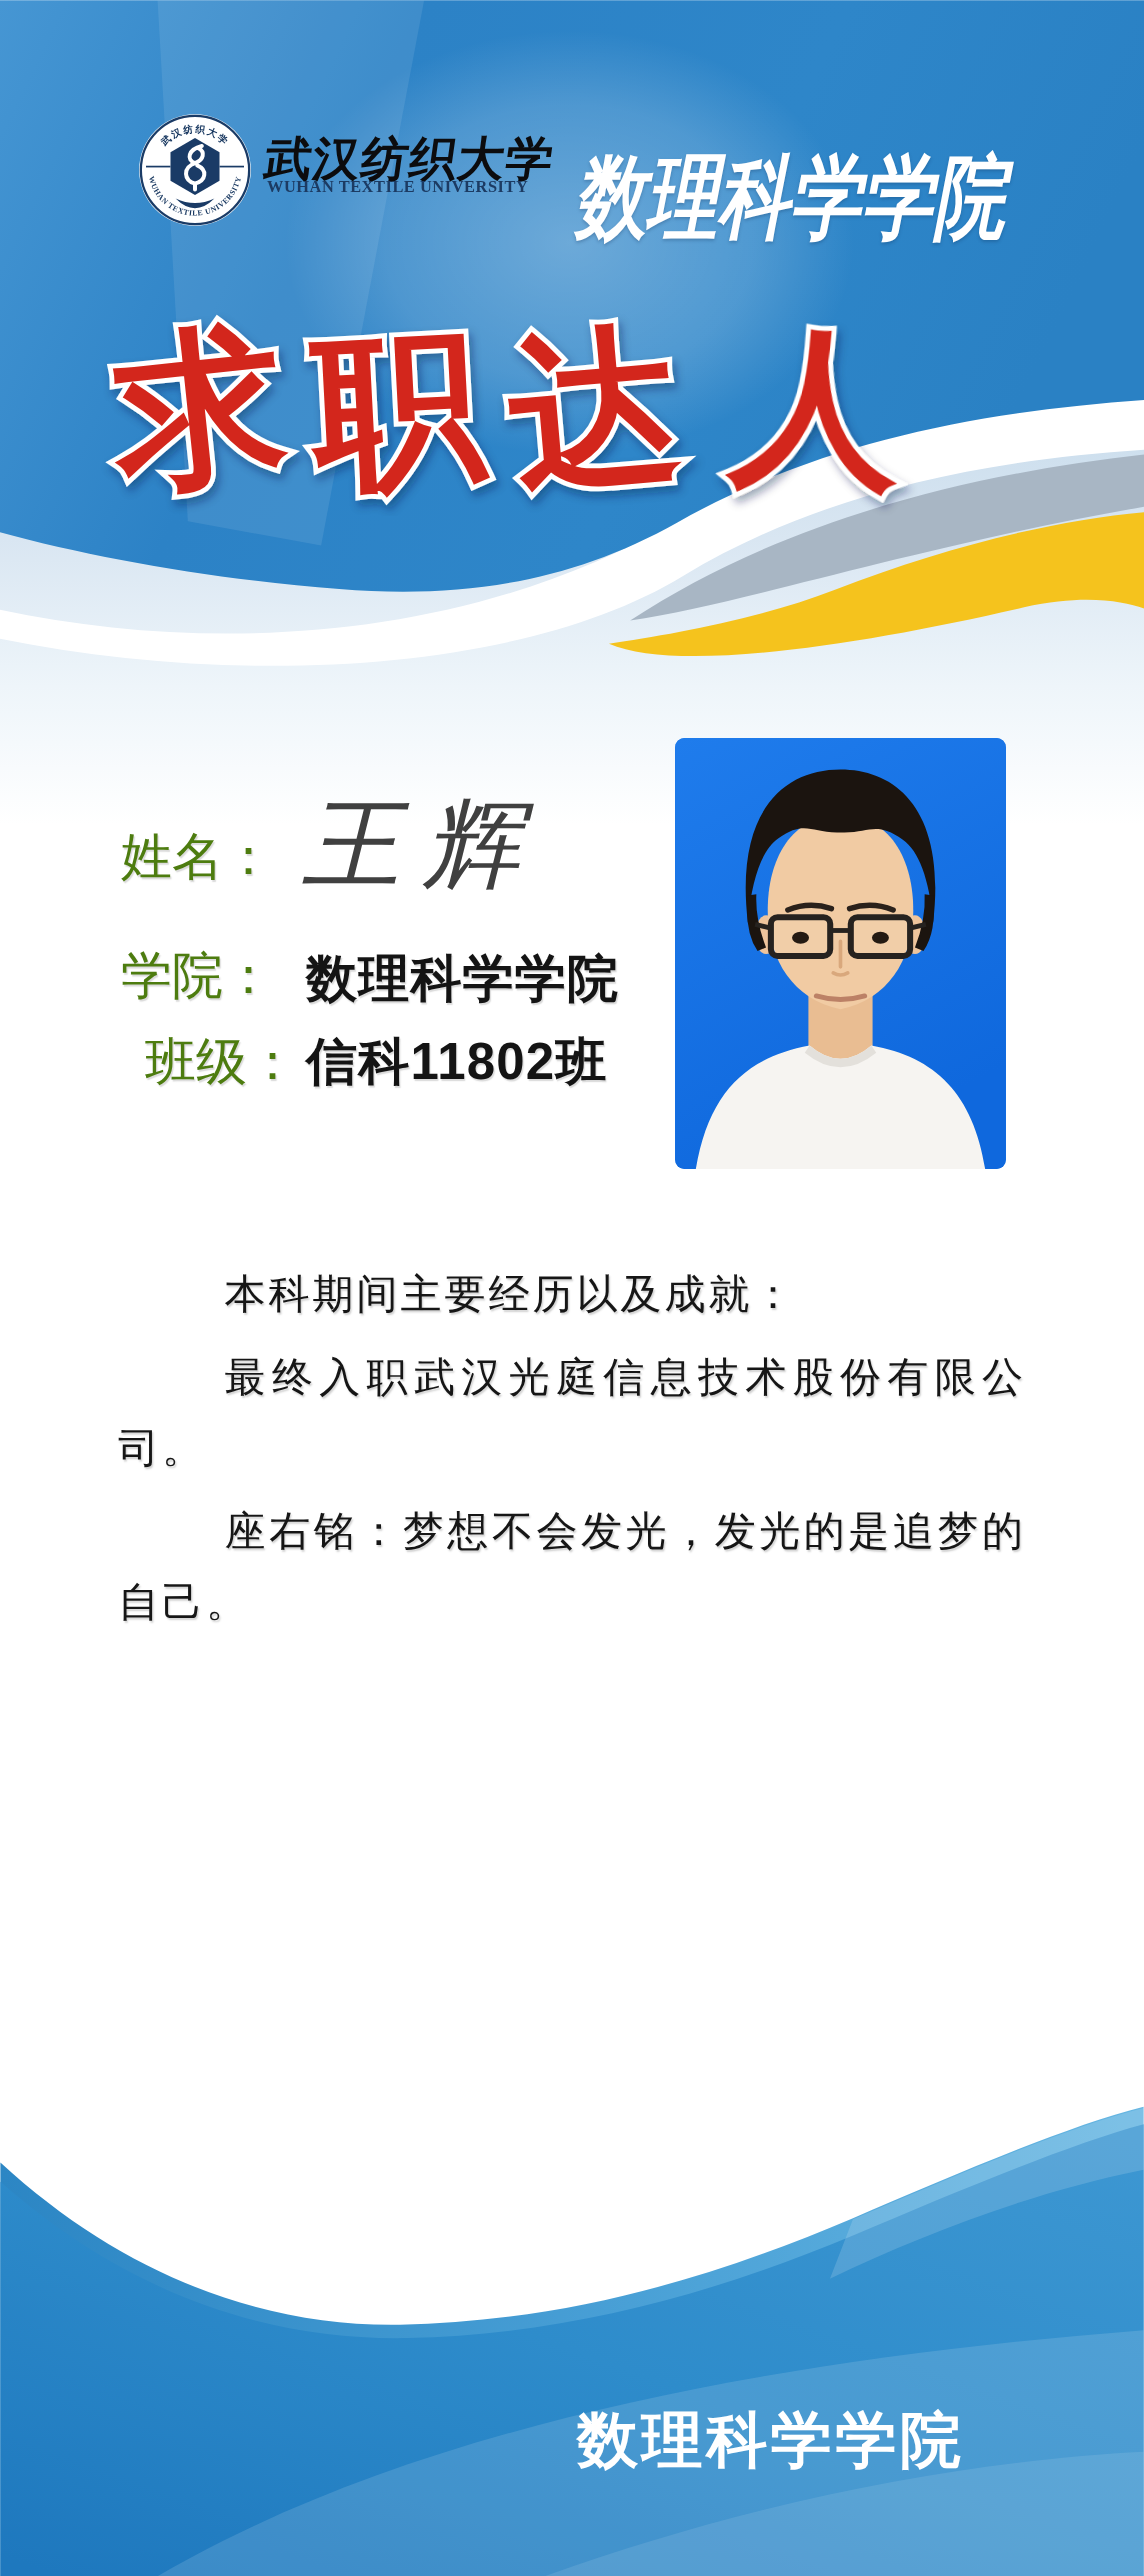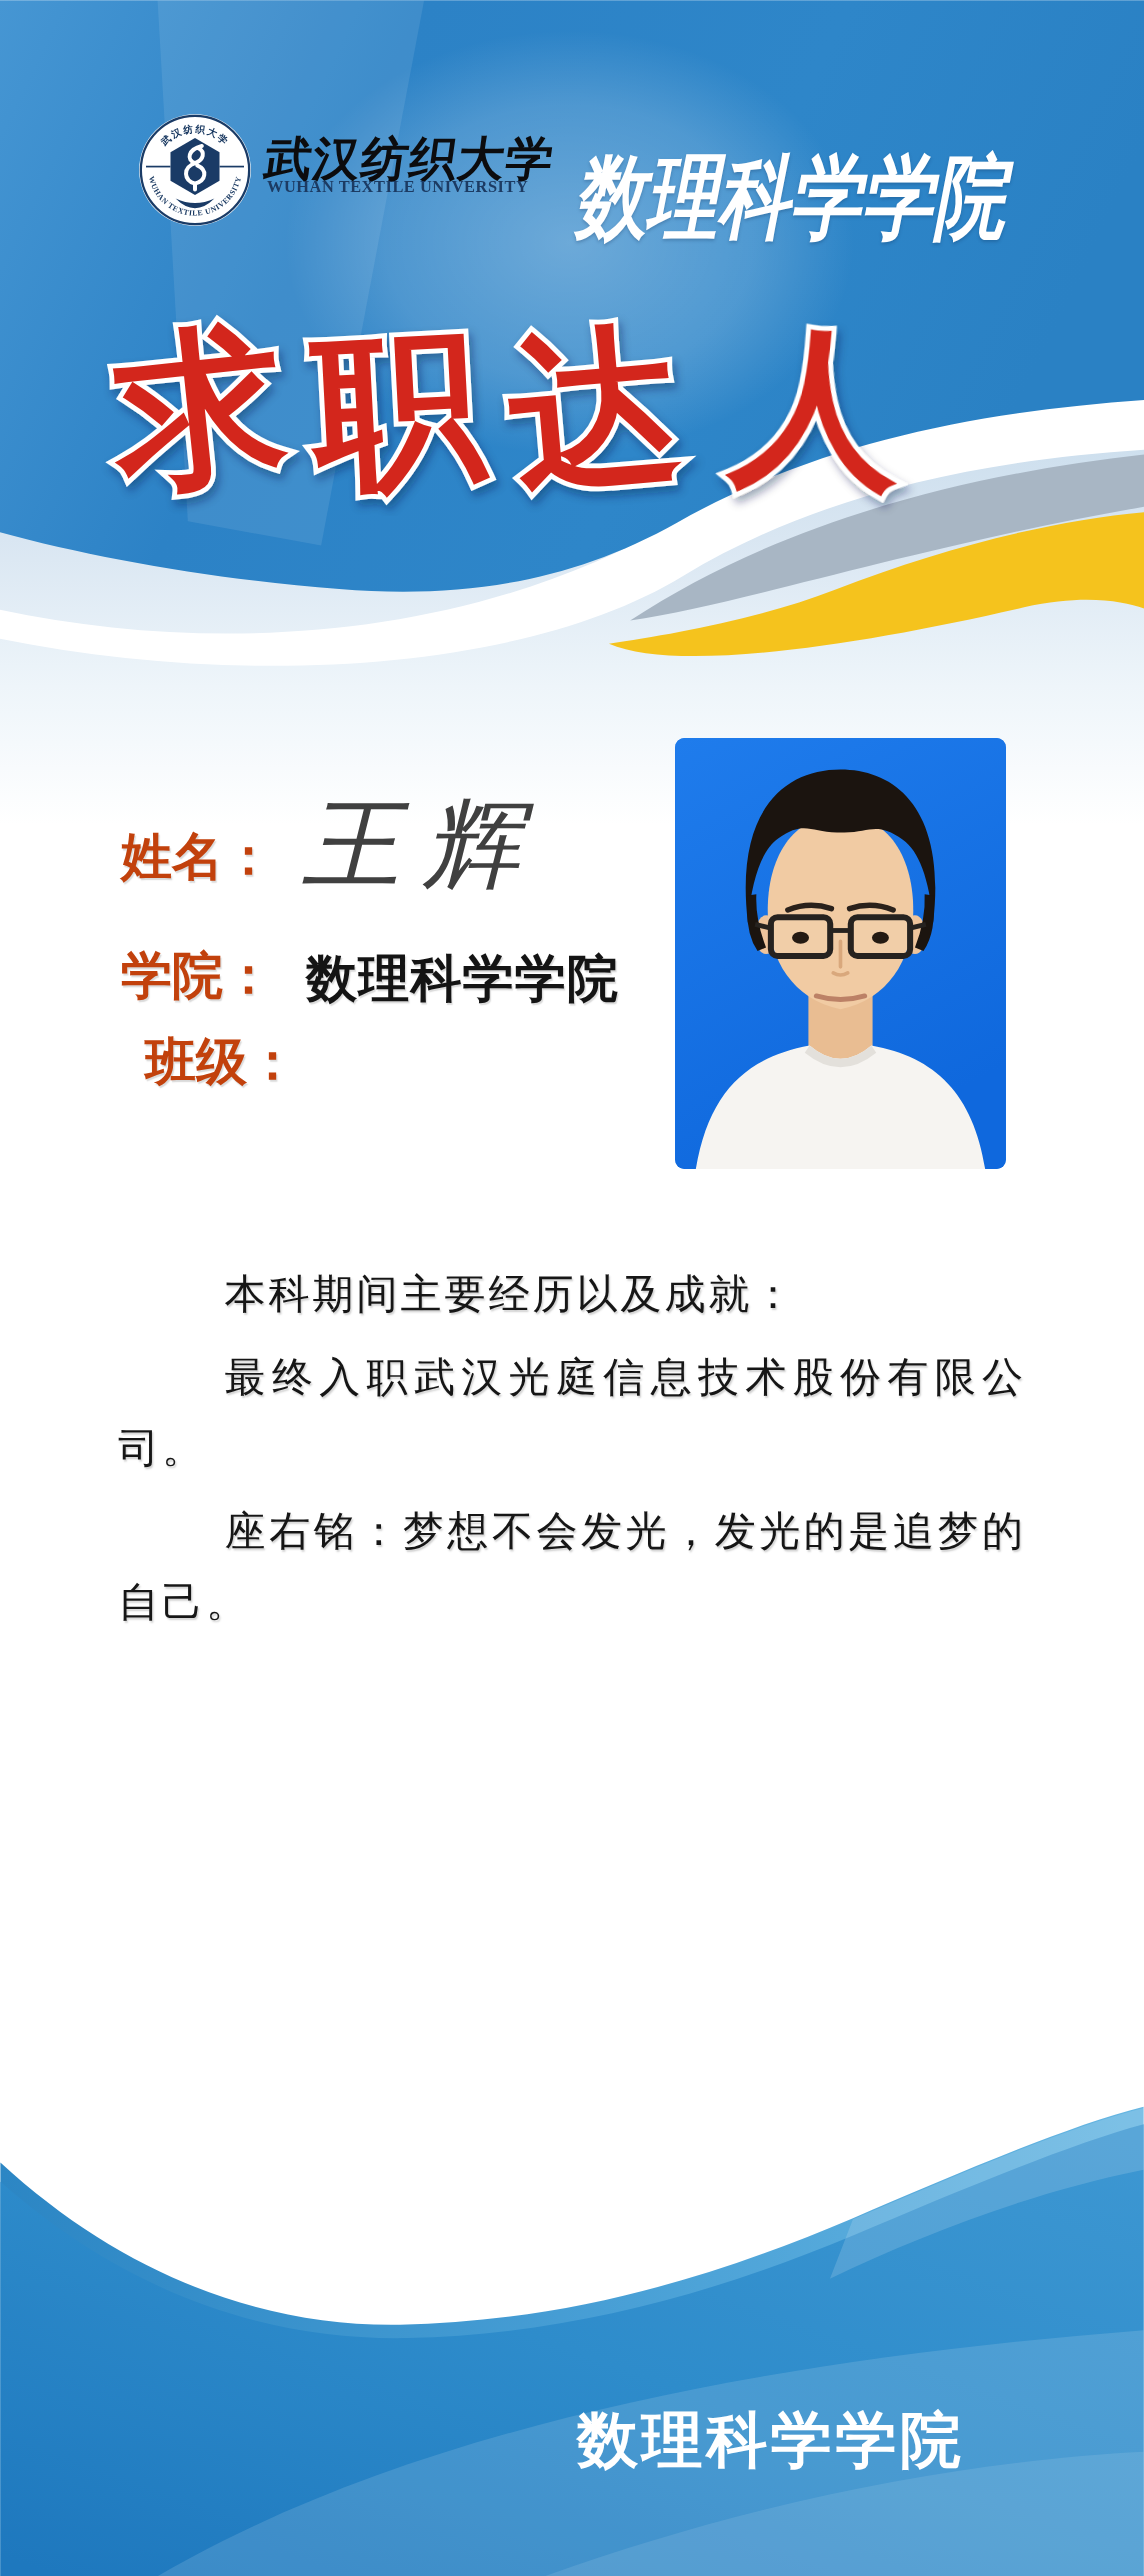--- a/index.html
+++ b/index.html
@@ -29,21 +29,21 @@
     white-space:nowrap;
   }
   .college-script{
     left:574px;top:136px;
     font-size:92px;font-weight:700;font-style:italic;color:#ffffff;
     transform:scaleX(.78);transform-origin:left top;white-space:nowrap;
     text-shadow:0 1.8px 3.6px rgba(10,40,80,.25);
   }
   .title-svg{left:0;top:261px;}
   
-  .f-label{font-size:51px;font-weight:700;color:#c2410c;white-space:nowrap;
+  .f-label{font-size:51px;font-weight:400;color:#4d7c0f;white-space:nowrap;
            text-shadow:1.2px 1.8px 1.2px rgba(80,80,80,.22);}
   .f-value{font-size:51px;font-weight:600;color:#141414;white-space:nowrap;letter-spacing:1.2px;
            text-shadow:1.2px 1.8px 1.2px rgba(80,80,80,.22);}
   .name-value{
     left:302px;top:780px;font-size:98px;font-weight:400;font-style:italic;
     color:#404040;letter-spacing:23px;white-space:nowrap;
   }
   .photo{
     left:675px;top:738px;width:331px;height:431px;border-radius:9.7px;
     overflow:hidden;background:#1571e5;
@@ -147,20 +147,21 @@
     </g>
   </svg>
 
   <div class="abs f-label" style="left:121px;top:823px;">姓名：</div>
   <div class="abs name-value">王辉</div>
 
   <div class="abs f-label" style="left:121px;top:942px;">学院：</div>
   <div class="abs f-value" style="left:306px;top:945px;">数理科学学院</div>
 
   <div class="abs f-label" style="left:121px;top:1028px;margin-left:24px;">班级：</div>
+  <div class="abs f-value" style="left:306px;top:1028px;">信科11802班</div>
 
   <div class="abs photo">
     <svg width="331" height="431" viewBox="0 0 546 712">
       <defs>
         <linearGradient id="gPhoto" x1="0" y1="0" x2="0.4" y2="1">
           <stop offset="0" stop-color="#1f7cec"></stop>
           <stop offset="1" stop-color="#0f68dd"></stop>
         </linearGradient>
       </defs>
       <rect x="0" y="0" width="546" height="712" fill="url(#gPhoto)"></rect>

